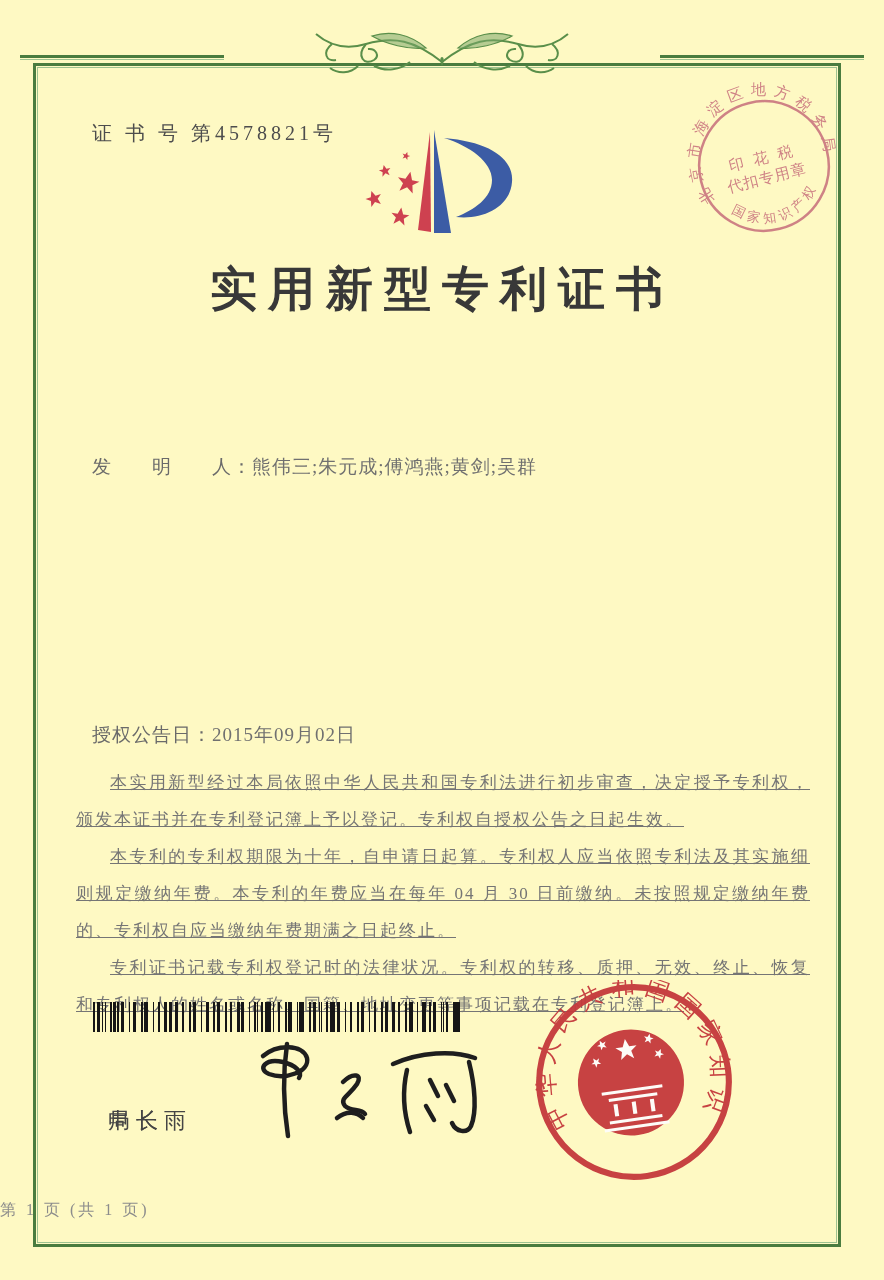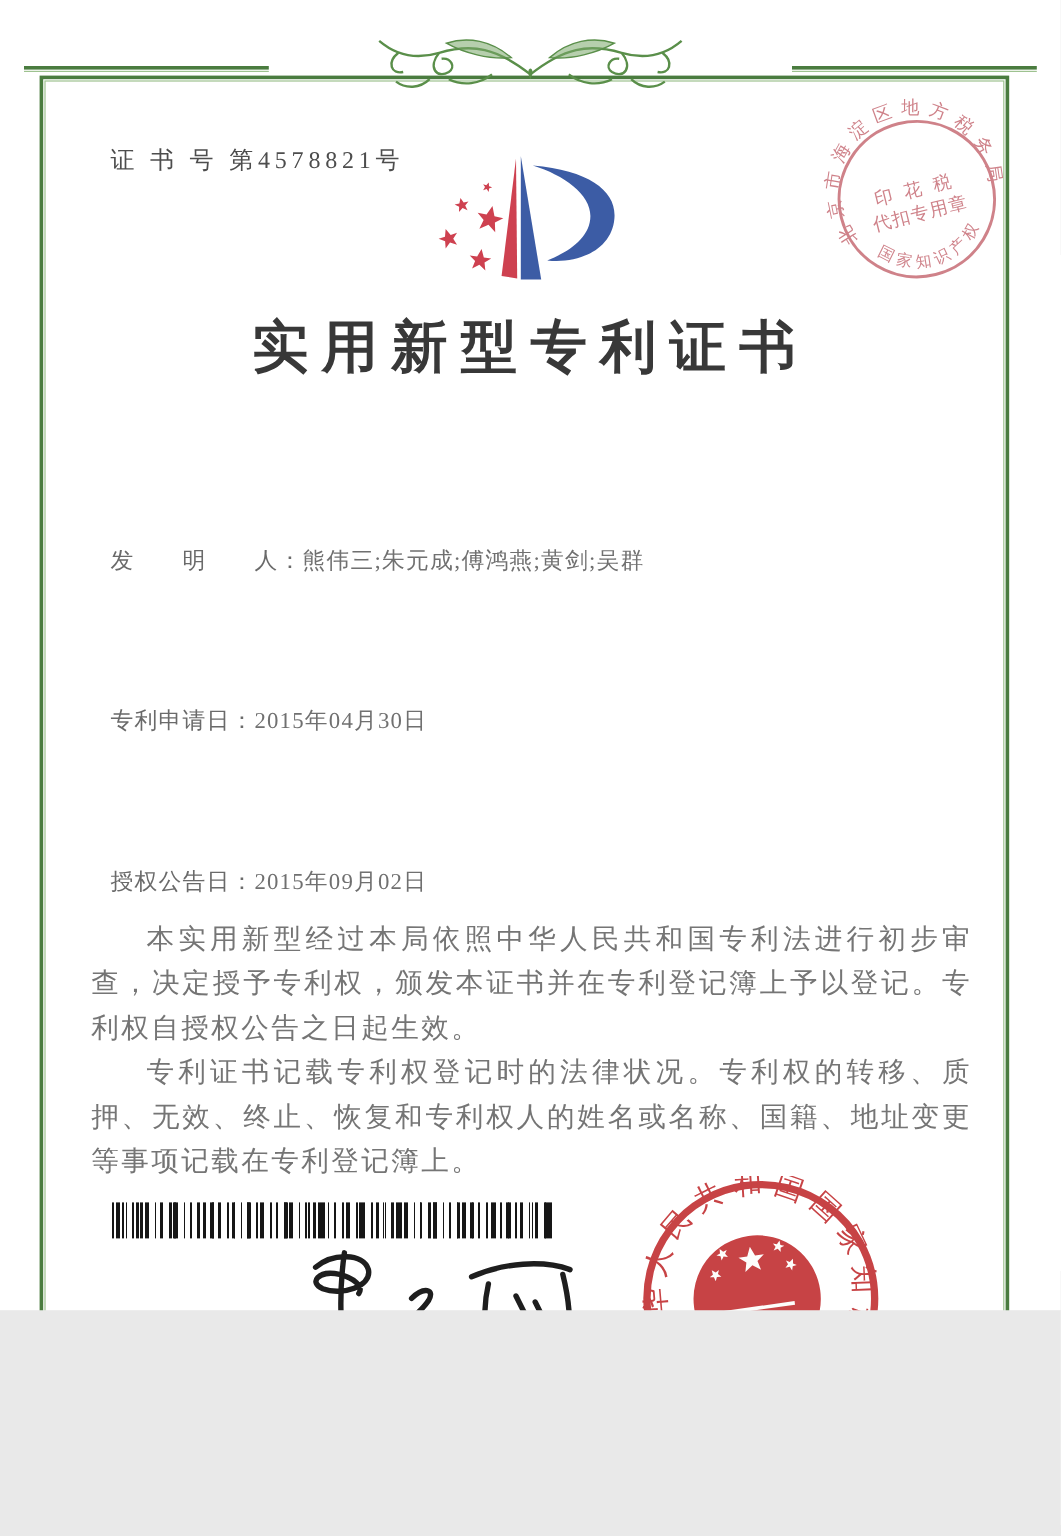--- a/index.html
+++ b/index.html
@@ -1,18 +1,18 @@
 <!DOCTYPE html>
 <html style="--border-green: #4a7c3f; --border-green-light: #9ec290; --seal-red: #c5393c; --stamp-rose: #cb7880; --logo-red: #ce4150; --logo-blue: #3c5ca5;"><head>
 <meta charset="utf-8">
 <style>
   html,body{margin:0;padding:0;background:#e9e9e9;}
   .page{
-    position:relative;width:884px;height:1092px;margin:0 auto;
-    background:#ffffff;overflow:hidden;
+    position:relative;width:884px;height:1280px;margin:0 auto;
+    background:#fef9c3;overflow:hidden;
     font-family:"Liberation Serif","DejaVu Serif",serif;
   }
   
   .inner-frame{position:absolute;left:33px;top:63px;width:802px;height:1178px;
     border:3px solid var(--border-green,#4a7c3f);}
   .inner-frame::before{content:"";position:absolute;inset:1px;
     border:1px solid var(--border-green-light,#9ec290);}
   .hline{position:absolute;top:55px;height:3px;background:var(--border-green,#4a7c3f);}
   .hline::after{content:"";position:absolute;top:4px;left:0;right:0;height:1px;
     background:var(--border-green-light,#9ec290);}
@@ -30,22 +30,22 @@
   .office-seal{position:absolute;left:532px;top:980px;width:204px;height:204px;opacity:.95;}
   .issue-date{position:absolute;left:560px;top:1140px;font-size:23px;color:#3f3f3f;
     letter-spacing:1px;z-index:5;}
   
   .field{position:absolute;left:92px;font-size:19px;color:#6a6a6a;letter-spacing:1px;
     white-space:nowrap;}
   .f0{top:386px;} .f1{top:454px;} .f2{top:521px;} .f3{top:588px;} .f4{top:655px;} .f5{top:722px;}
   .field .field-value{color:#707070;}
   
   .legal{position:absolute;left:76px;top:764px;width:734px;color:#757575;}
-  .legal p{margin:0;font-size:23px;line-height:37px;letter-spacing:2px;
-    text-align:justify;text-indent:2em;}
+  .legal p{margin:0;font-size:17px;line-height:37px;letter-spacing:2px;
+    text-align:justify;text-indent:2em;text-decoration:underline;}
   
   .barcode{position:absolute;left:93px;top:1002px;width:372px;height:30px;
     background-image:
       repeating-linear-gradient(90deg,#161616 0 2px,transparent 2px 4px,#161616 4px 7px,
         transparent 7px 12px,#161616 12px 13px,transparent 13px 17px,#161616 17px 19px,
         transparent 19px 24px),
       repeating-linear-gradient(90deg,transparent 0 9px,#161616 9px 10px,transparent 10px 20px,
         #161616 20px 23px,transparent 23px 31px);}
   .director-label{position:absolute;left:108px;top:1066px;font-size:22px;color:#454545;
     letter-spacing:6px;margin-top:40px;}
@@ -111,25 +111,25 @@
     <g>
       <path d="M78,12 L66,110 L79,112 Z" fill="var(--logo-red,#ce4150)"></path>
       <path d="M82,10 L82,113 L99,113 Z" fill="var(--logo-blue,#3c5ca5)"></path>
       <path d="M92,18 C140,22 162,40 160,62 C158,88 130,100 104,97 C122,90 140,78 140,60 C140,42 118,26 92,18 Z" fill="var(--logo-blue,#3c5ca5)"></path>
     </g>
   </svg>
 
   <div class="title">实用新型专利证书</div>
 
   <div class="field f1"><span class="field-label">发　　明　　人：</span><span class="field-value">熊伟三;朱元成;傅鸿燕;黄剑;吴群</span></div>
-  <div class="field f3"><span class="field-label">专利申请日：</span><span class="field-value">2015年04月30日</span></div>
   <div class="field f5"><span class="field-label">授权公告日：</span><span class="field-value">2015年09月02日</span></div>
 
   <div class="legal">
     <p>本实用新型经过本局依照中华人民共和国专利法进行初步审查，决定授予专利权，颁发本证书并在专利登记簿上予以登记。专利权自授权公告之日起生效。</p>
+    <p>本专利的专利权期限为十年，自申请日起算。专利权人应当依照专利法及其实施细则规定缴纳年费。本专利的年费应当在每年 04 月 30 日前缴纳。未按照规定缴纳年费的、专利权自应当缴纳年费期满之日起终止。</p>
     <p>专利证书记载专利权登记时的法律状况。专利权的转移、质押、无效、终止、恢复和专利权人的姓名或名称、国籍、地址变更等事项记载在专利登记簿上。</p>
   </div>
 
   <div class="barcode"></div>
 
   <div class="director-label">局长</div>
   <div class="director-name">申长雨</div>
 
   <svg class="signature" viewBox="0 0 270 128">
     <g fill="none" stroke="#1e1e1e" stroke-width="4.5" stroke-linecap="round">

